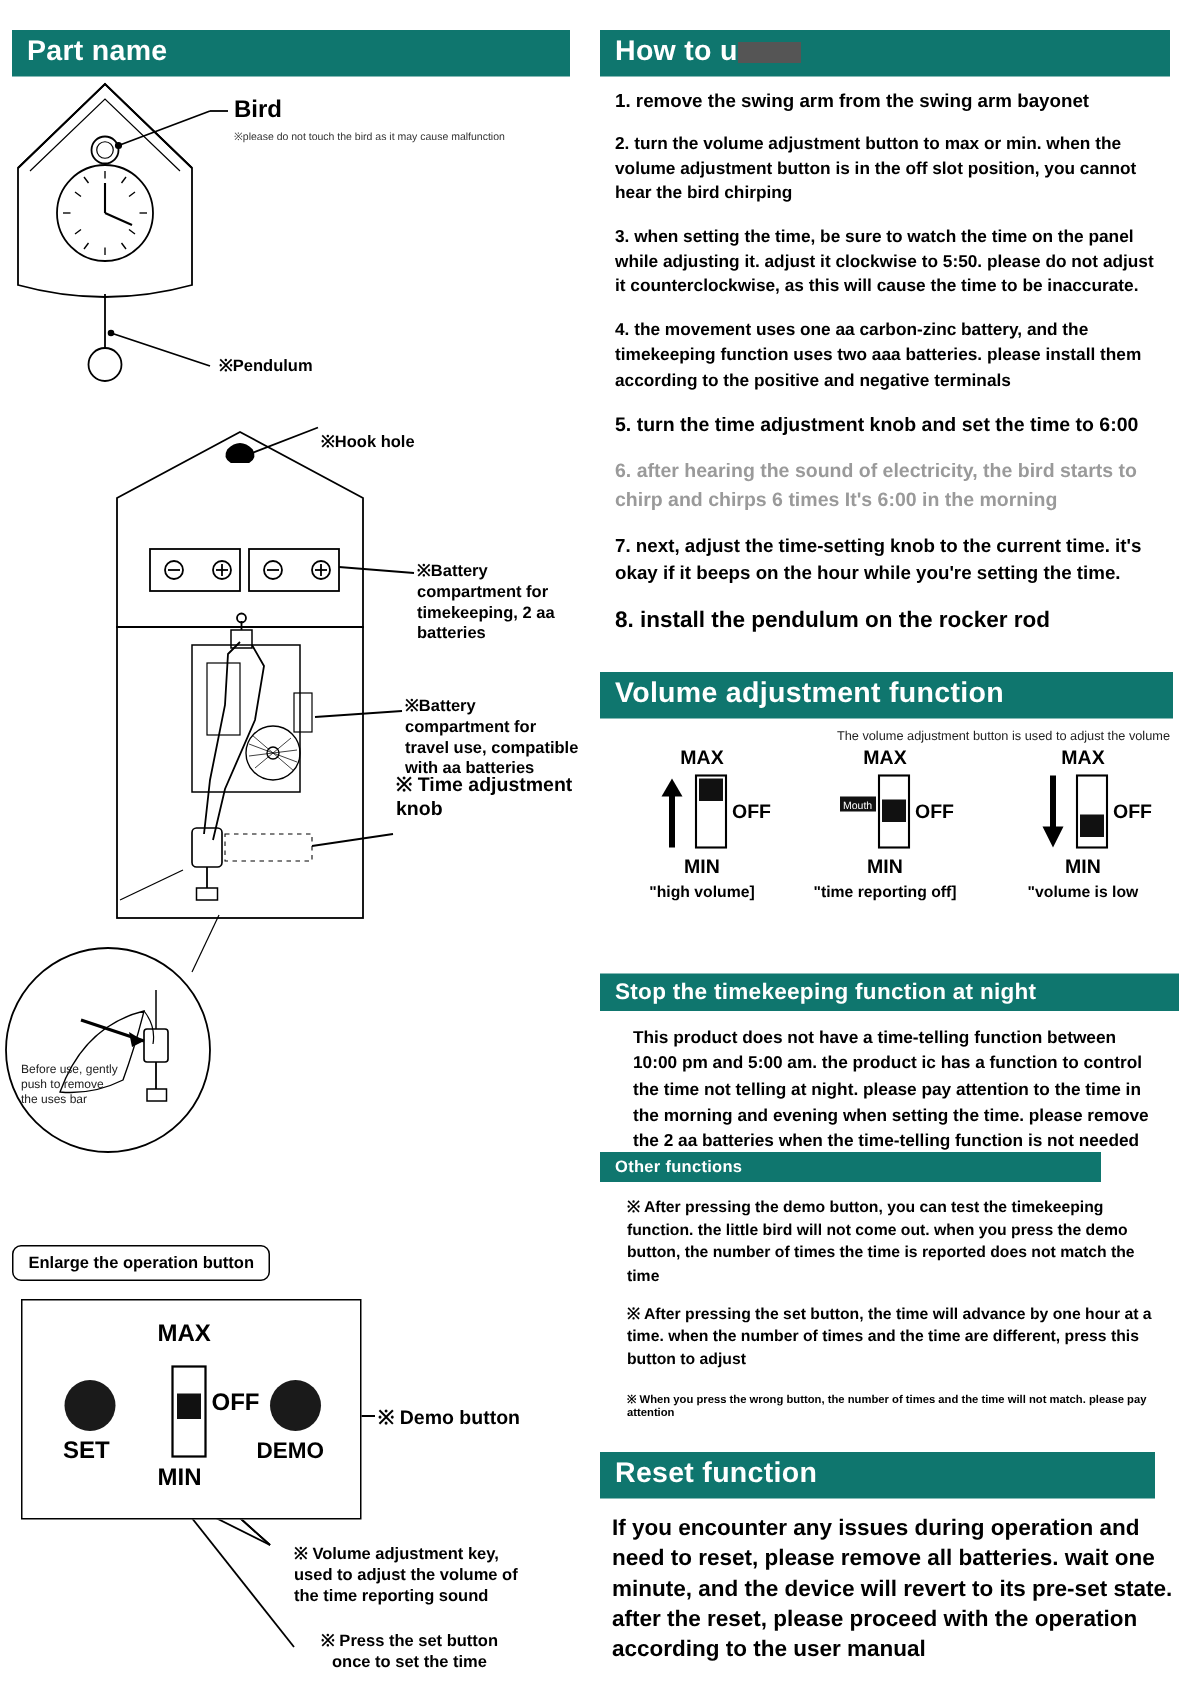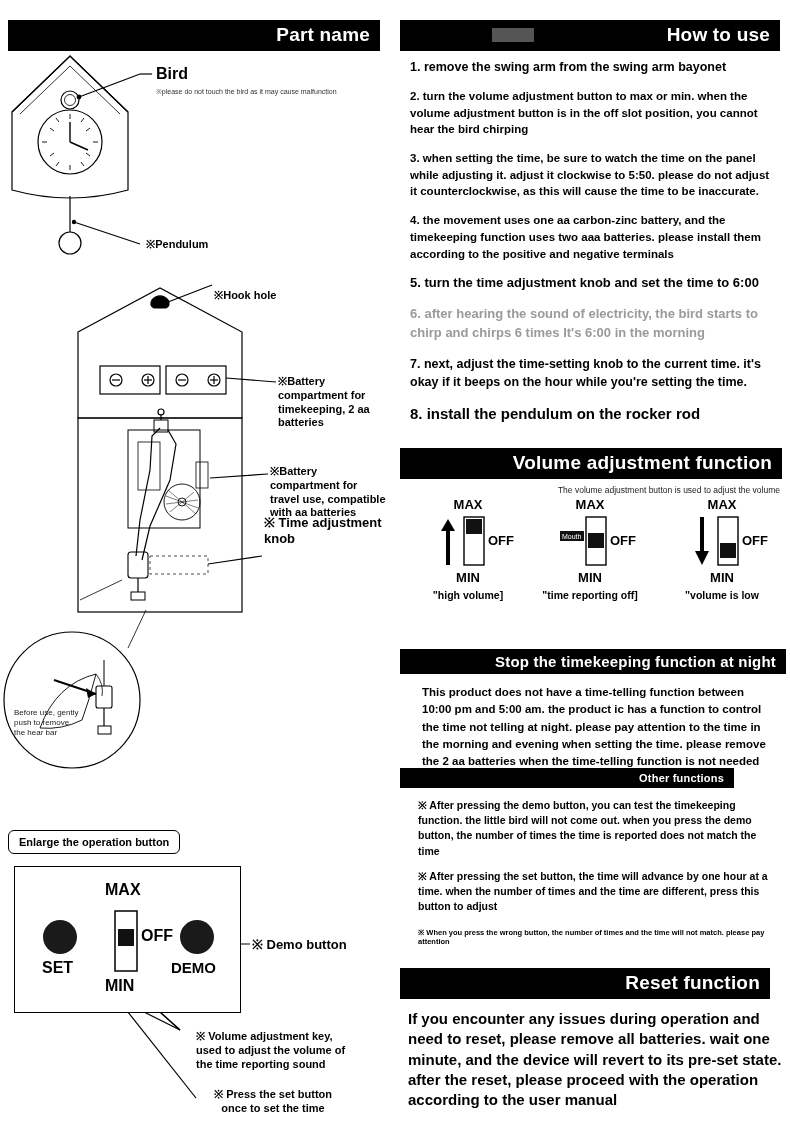--- a/index.html
+++ b/index.html
@@ -30,27 +30,26 @@
   .col-right {
     position: absolute;
     left: 400px;
     top: 0;
     width: 390px;
     height: 1138px;
   }
 
   
   .bar-title {
-    background: #000000;
+    background: #0f766e;
     color: #ffffff;
     font-weight: bold;
     font-size: 19px;
     padding: 4px 10px 5px 10px;
     letter-spacing: 0.2px;
-    text-align: right;
   }
   .bar-title.small {
     font-size: 15px;
     padding: 4px 10px;
   }
   .bar-title.tiny {
     font-size: 11px;
     font-weight: bold;
     padding: 4px 10px;
   }
@@ -329,21 +328,21 @@
       </g>
     </svg>
 
     <div class="lbl big" style="left:156px; top:64px;">Bird</div>
     <div class="lbl tiny-note" style="left:156px; top:88px; width:230px;">※please do not touch the bird as it may cause malfunction</div>
     <div class="lbl" style="left:146px; top:238px;">※Pendulum</div>
     <div class="lbl" style="left:214px; top:289px;">※Hook hole</div>
     <div class="lbl" style="left:278px; top:375px; width:110px;">※Battery compartment for timekeeping, 2 aa batteries</div>
     <div class="lbl" style="left:270px; top:465px; width:118px;">※Battery compartment for travel use, compatible with aa batteries</div>
     <div class="lbl med" style="left:264px; top:515px; width:130px;">※ Time adjustment knob</div>
-    <div class="lbl thin" style="left:14px; top:708px; width:68px;">Before use, gently push to remove the hear bar</div>
+    <div class="lbl thin" style="left:14px; top:708px; width:68px;">Before use, gently push to remove the uses bar</div>
 
     <div class="enlarge-box">Enlarge the operation button</div>
 
     <div class="op-panel">
       <svg width="225" height="145" viewBox="0 0 225 145">
         <circle cx="45" cy="70" r="17" fill="#1a1a1a"></circle>
         <circle cx="182" cy="70" r="17" fill="#1a1a1a"></circle>
         <rect x="100" y="44" width="22" height="60" fill="#ffffff" stroke="#000" stroke-width="1.5"></rect>
         <rect x="103" y="62" width="16" height="17" fill="#111"></rect>
       </svg>

